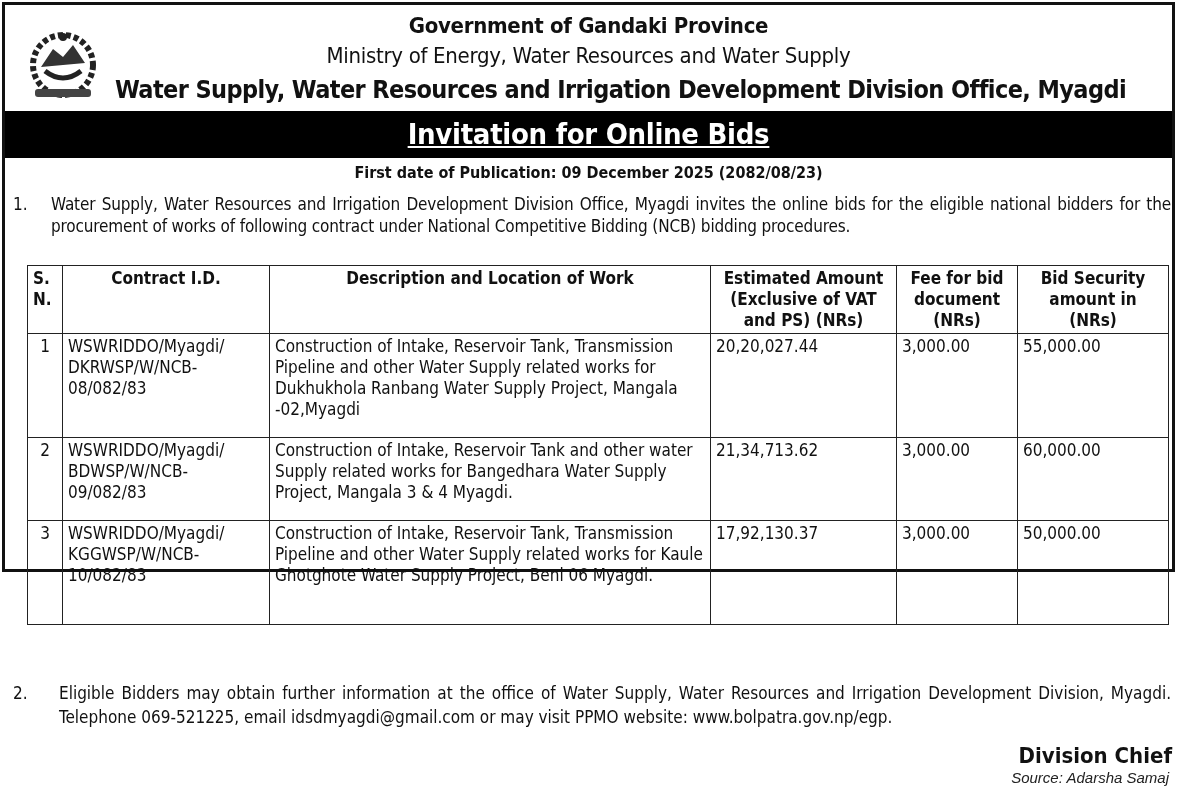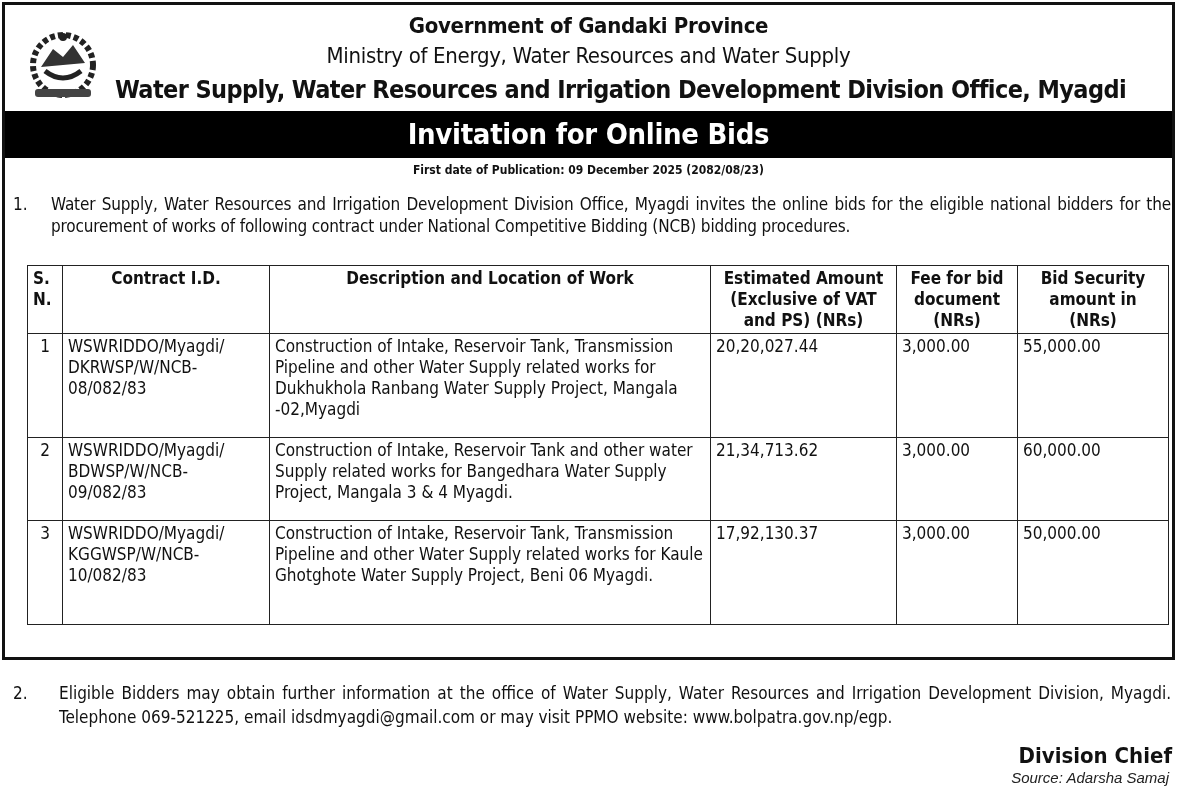--- a/index.html
+++ b/index.html
@@ -1,32 +1,32 @@
 <!DOCTYPE html>
 <html><head>
 <meta charset="utf-8">
 <style>
   html, body { margin: 0; padding: 0; background: #ffffff; }
   body { width: 1181px; height: 792px; position: relative; overflow: hidden;
          font-family: "DejaVu Sans Condensed", "Liberation Sans", sans-serif; color: #111; }
-  .frame { position: absolute; left: 2px; top: 2px; width: 1173px; height: 658px;
+  .frame { position: absolute; left: 2px; top: 2px; width: 1173px; height: 570px;
            border: 3px solid #111; box-sizing: border-box; }
   .header { position: absolute; left: 0; top: 0; width: 100%; height: 106px; }
   .logo { position: absolute; left: 18px; top: 22px; width: 80px; height: 78px; }
   .h-line1 { position: absolute; left: 0; right: 0; top: 8px; text-align: center;
              font-size: 22px; font-weight: bold; letter-spacing: -0.3px; }
   .h-line2 { position: absolute; left: 0; right: 0; top: 38px; text-align: center;
              font-size: 22px; font-weight: normal; letter-spacing: -0.3px; }
   .h-line3 { position: absolute; left: 110px; right: 0; top: 70px; text-align: left;
              font-size: 25px; font-weight: bold; letter-spacing: -0.6px; white-space: nowrap; }
   .banner { position: absolute; left: 0; top: 106px; width: 100%; height: 47px;
             background: #000; color: #fff; text-align: center;
-            font-size: 29px; font-weight: bold; line-height: 47px; letter-spacing: -0.3px; }
+            font-size: 29px; font-weight: bold; line-height: 47px; letter-spacing: -0.3px; text-decoration: underline; }
   .pubdate { position: absolute; left: 0; right: 0; top: 158px; text-align: center;
-             font-size: 12px; font-weight: bold; }
+             font-size: 16px; font-weight: bold; }
   .para1 { position: absolute; left: 8px; top: 188px; width: 1158px; font-size: 17px;
            line-height: 22px; text-align: justify; }
   .para1 .num { position: absolute; left: 0; top: 0; }
   .para1 .txt { margin-left: 38px; display: block; letter-spacing: -0.15px; }
   table.bids { position: absolute; left: 22px; top: 260px; width: 1142px;
                border-collapse: collapse; font-size: 17px; }
   table.bids th, table.bids td { border: 1.5px solid #222; vertical-align: top;
                                  padding: 2px 5px; line-height: 21px; }
   table.bids th { font-weight: bold; text-align: center; }
   table.bids th.sn { text-align: left; }

